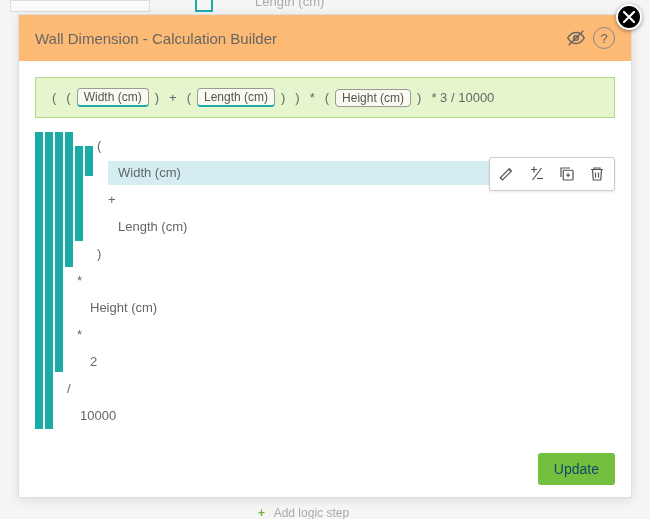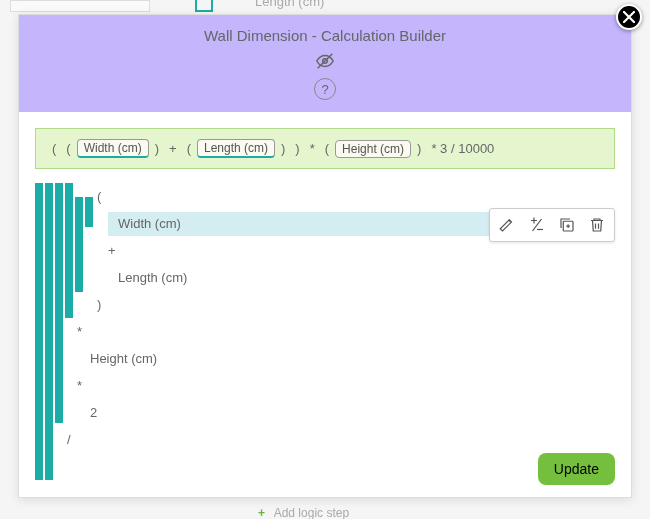--- a/index.html
+++ b/index.html
@@ -46,26 +46,25 @@
     width: 614px;
     height: 484px;
     background: #fff;
     border: 1px solid #ddd;
     box-shadow: 0 2px 10px rgba(0,0,0,.1);
     display: flex;
     flex-direction: column;
   }
 
   .modal-header {
-    background: #c4b5fd;
+    background: #fdba74;
     padding: 12px 16px;
     display: flex;
     align-items: center;
     gap: 6px;
-    flex-direction: column;
   }
   .modal-title { color: #666; font-size: 15px; flex: 1; }
   .hdr-icon {
     width: 22px; height: 22px;
     display: flex; align-items: center; justify-content: center;
     color: #666;
     cursor: pointer;
   }
   .hdr-icon.help-circle {
     border: 1.5px solid #888;
@@ -148,23 +147,23 @@
     display: flex; align-items: center; justify-content: center;
     cursor: pointer;
     color: #555;
   }
 
   .update-btn {
     position: absolute;
     right: 16px;
     bottom: 12px;
     background: #74bf3d;
-    color: #000000;
+    color: #0c4a6e;
     border: none;
-    border-radius: 8px;
+    border-radius: 3px;
     padding: 8px 16px;
     font-size: 14px;
     cursor: pointer;
   }
 </style>
 </head>
 <body>
 
 <div class="bg-hint bg-box1"></div>
 <div class="bg-square"></div>
@@ -269,20 +268,23 @@
           </div>
         <div class="row" style="padding-left:42px">
             <span class="txt">*</span>
           </div>
         <div class="row" style="padding-left:55px">
             <span class="txt">2</span>
           </div>
         <div class="row" style="padding-left:32px">
             <span class="txt">/</span>
           </div>
+        <div class="row" style="padding-left:45px">
+            <span class="txt">10000</span>
+          </div>
       </div>
       <div class="bars">
         <div class="bar" style="height:297px"></div>
         <div class="bar" style="height:297px"></div>
         <div class="bar" style="height:240px"></div>
         <div class="bar" style="height:135px"></div>
         <div class="bar" style="height:95px;margin-top:14px"></div>
         <div class="bar" style="height:30px;margin-top:14px"></div>
       </div>
     </div>

